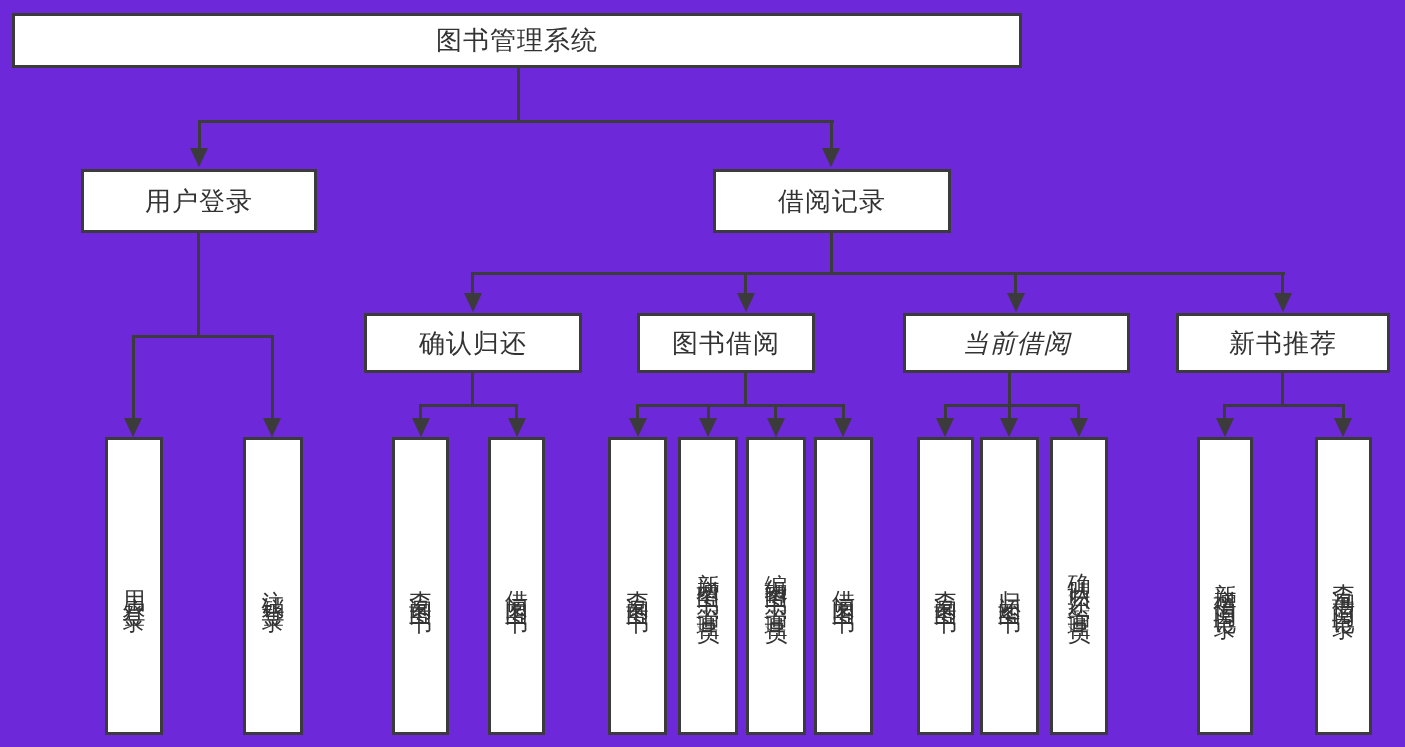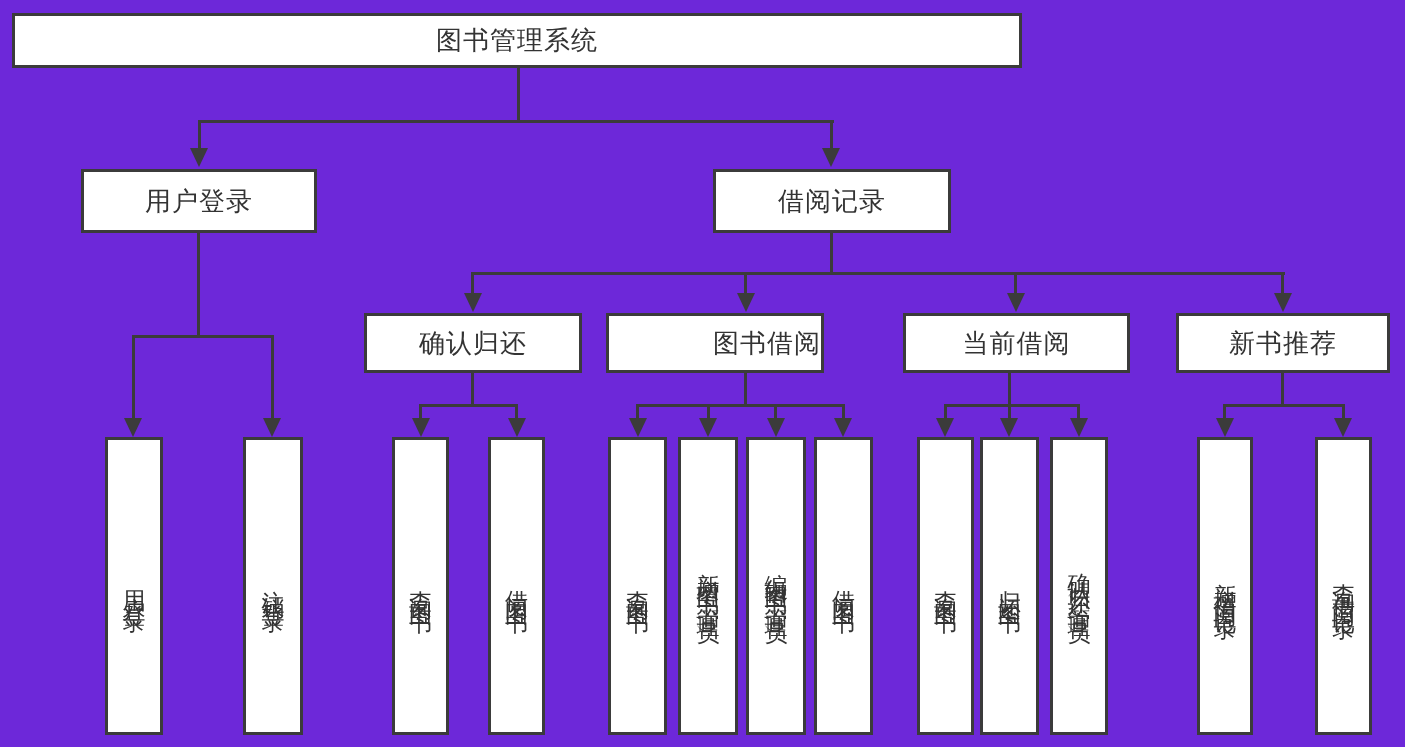--- a/index.html
+++ b/index.html
@@ -63,25 +63,25 @@
   </div>
 
   <div class="node h-node" style="left:713px;top:169px;width:238px;height:64px;">
     <span>借阅记录</span>
   </div>
 
   <div class="node h-node" style="left:364px;top:313px;width:218px;height:60px;">
     <span>确认归还</span>
   </div>
 
-  <div class="node h-node" style="left:606px;top:313px;width:218px;height:60px;justify-content:flex-end;">
+  <div class="node h-node" style="left:637px;top:313px;width:178px;height:60px;">
     <span>图书借阅</span>
   </div>
 
-  <div class="node h-node" style="left:903px;top:313px;width:227px;height:60px;">
+  <div class="node h-node" style="left:903px;top:313px;width:227px;height:60px;font-style:italic;">
     <span>当前借阅</span>
   </div>
 
   <div class="node h-node" style="left:1176px;top:313px;width:214px;height:60px;">
     <span>新书推荐</span>
   </div>
 
   <div class="node v-node" style="left:105px;top:437px;width:58px;height:298px;">
     <span>用户登录</span>
   </div>

